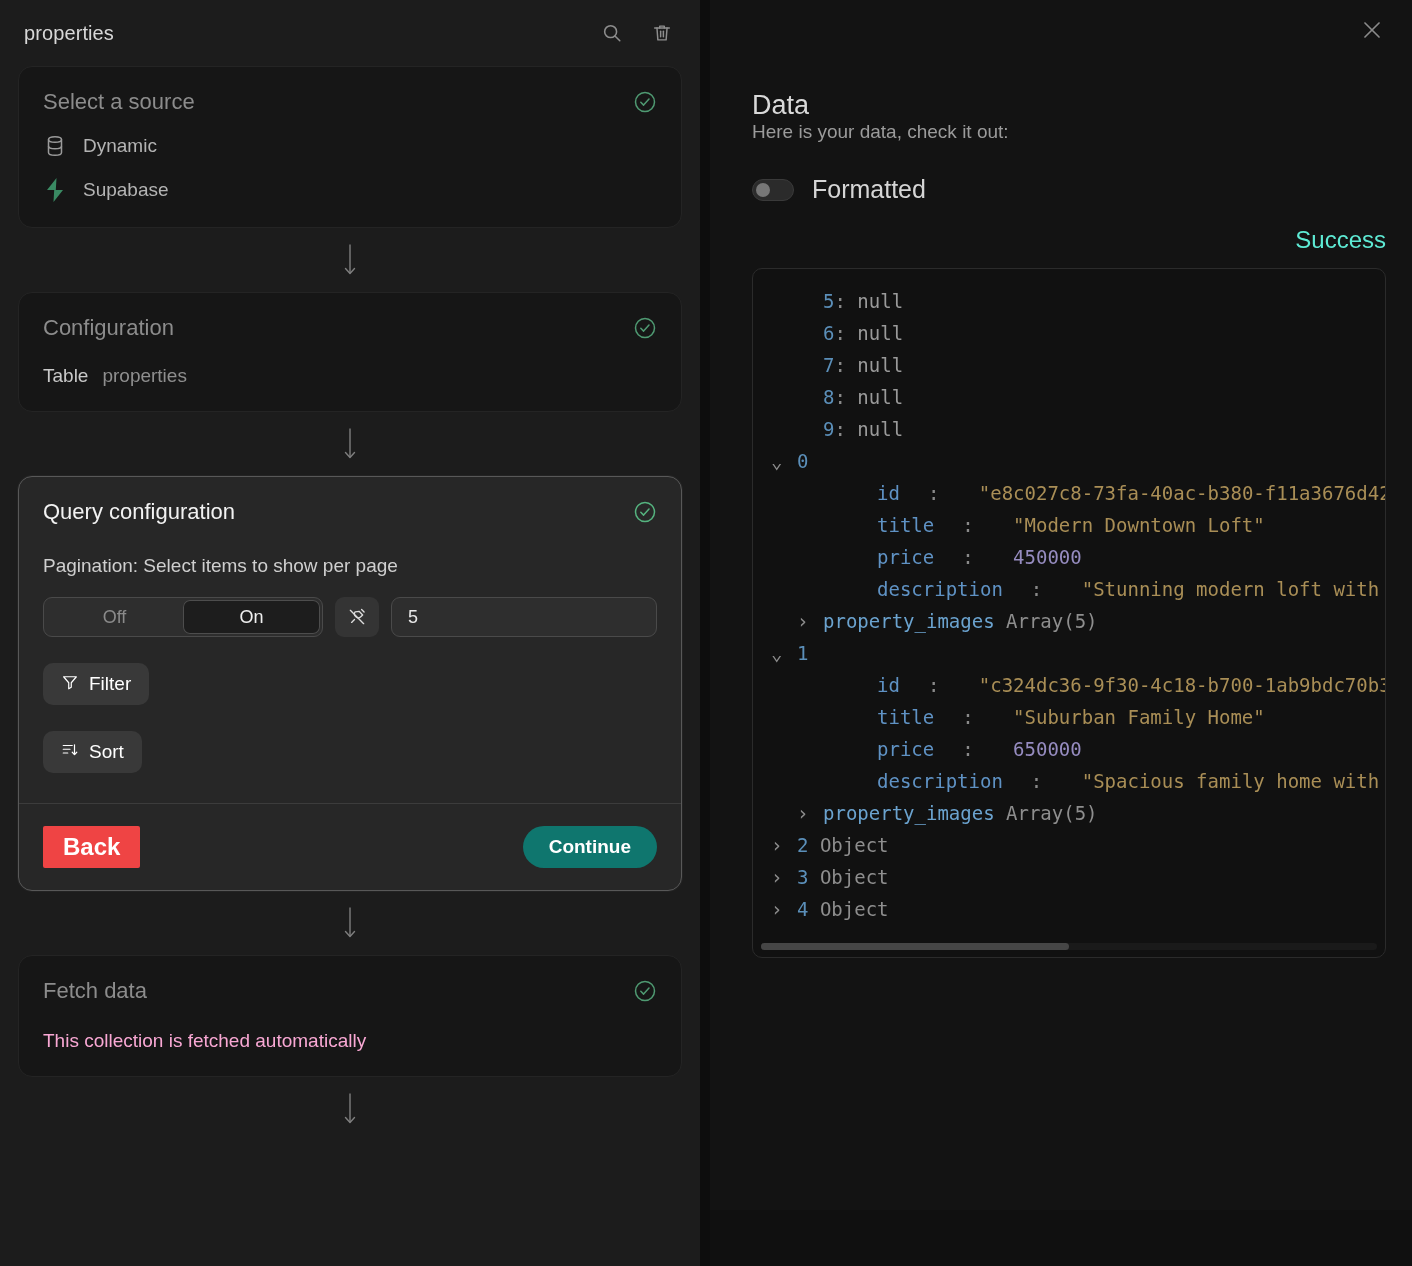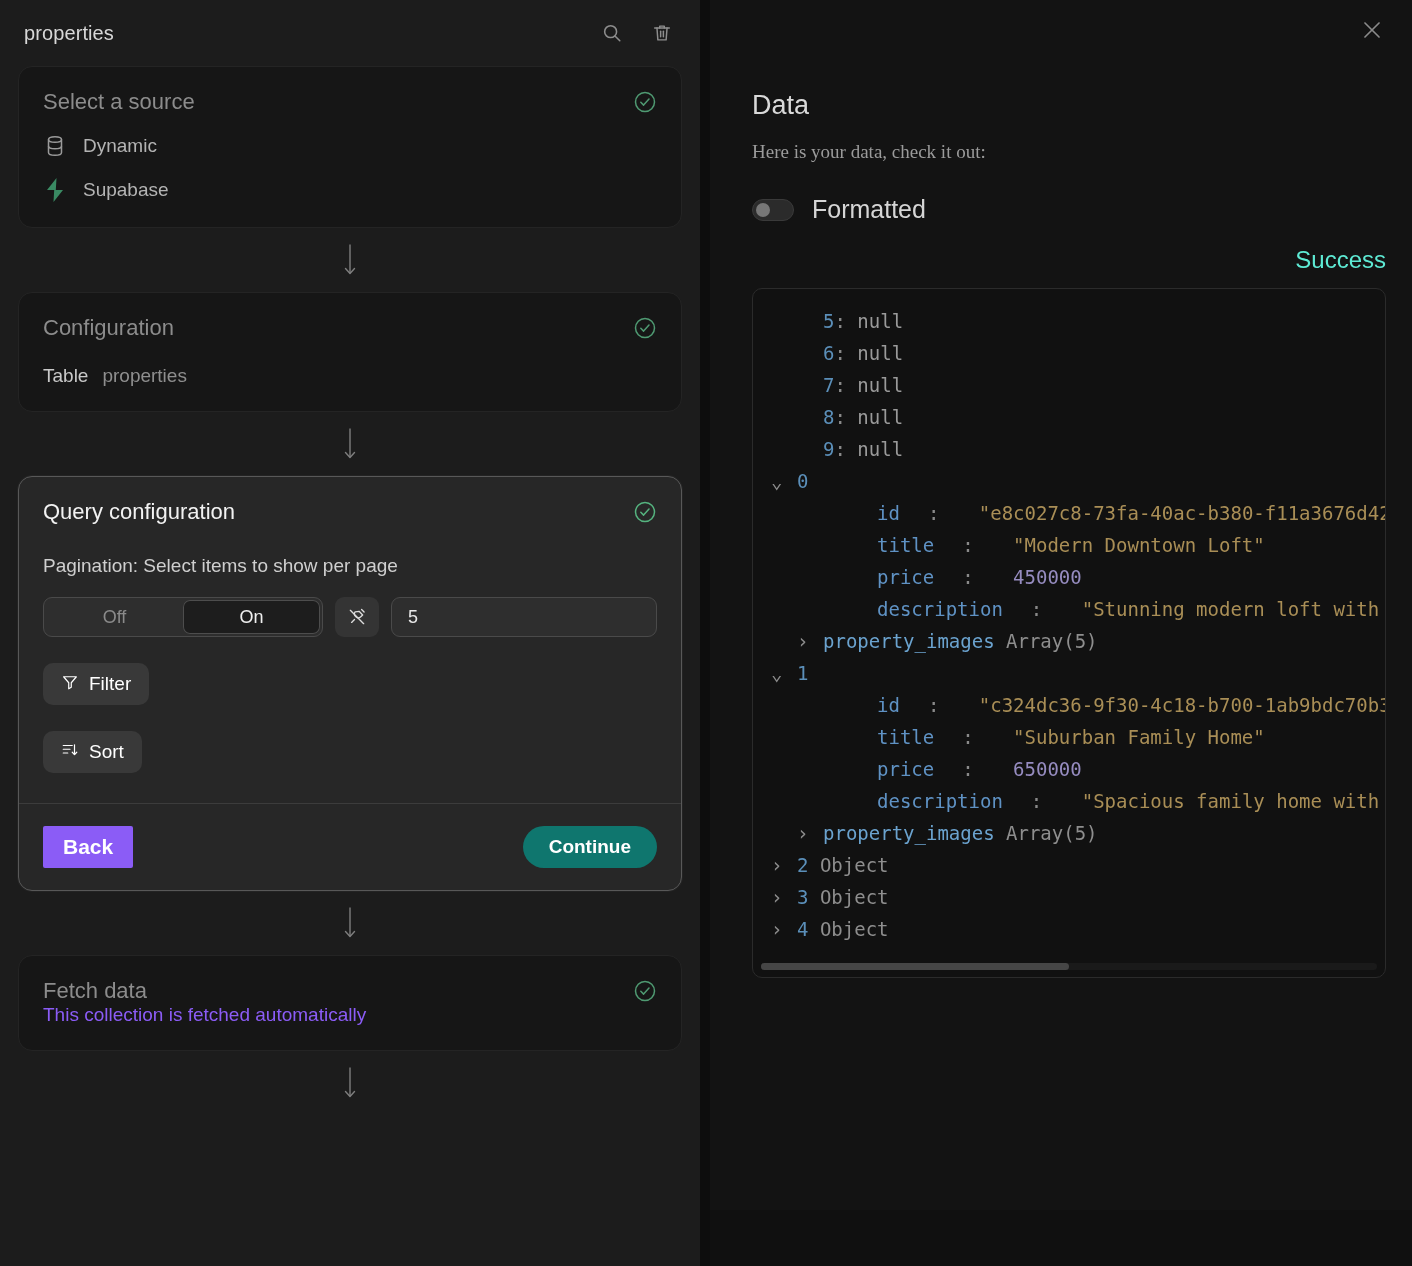--- a/index.html
+++ b/index.html
@@ -108,48 +108,48 @@
   }
   .btn-wrap { margin-top: 26px; }
 
   .card-footer {
     margin: 30px -24px 0 -24px;
     border-top: 1px solid #3c3c3c;
     padding: 22px 24px;
     display: flex; align-items: center; justify-content: space-between;
   }
   .back-btn {
-    background: #8b5cf6; border: none; border-radius: 2px;
+    background: #ef4444; border: none; border-radius: 2px;
     height: 42px; padding: 0 20px;
-    color: #ffffff; font-size: 21px; font-weight: bold;
+    color: #ffffff; font-size: 24px; font-weight: bold;
     font-family: "Liberation Sans", sans-serif; cursor: pointer;
   }
   .continue-btn {
     background: #0f766e; border: none; border-radius: 21px;
     height: 42px; padding: 0 26px;
     color: #ffffff; font-size: 19px; font-weight: bold;
     font-family: "Liberation Sans", sans-serif; cursor: pointer;
   }
 
-  .fetch-note { font-size: 19px; color: #8b5cf6; }
+  .fetch-note { font-size: 19px; color: #f9a8d4; margin-top: 26px; }
 
   
   .gap-col { width: 10px; background: #0d0d0d; }
   .right-panel {
     flex: 1; height: 1210px;
     background: #131313;
     position: relative;
     padding: 0 14px 0 42px;
     overflow: hidden;
   }
   .right-top { height: 58px; display: flex; align-items: flex-start; justify-content: flex-end; padding-top: 16px; padding-right: 12px; }
   .close-btn { width: 28px; height: 28px; display: flex; align-items: center; justify-content: center; cursor: pointer; }
 
   .data-title { font-size: 27px; color: #d9d9d9; margin-top: 32px; }
-  .data-sub { font-size: 19px; color: #9b9b9b; margin-top: 20px; font-family: Liberation Serif, serif; }
+  .data-sub { font-size: 19px; color: #9b9b9b; margin-top: 0; }
 
   .toggle-row { display: flex; align-items: center; gap: 18px; margin-top: 32px; }
   .switch {
     width: 42px; height: 22px; border-radius: 11px;
     background: #2b2b2b; border: 1px solid #3a3a3a;
     position: relative; cursor: pointer; flex: none;
   }
   .switch .knob {
     position: absolute; left: 3px; top: 3px;
     width: 14px; height: 14px; border-radius: 50%;

